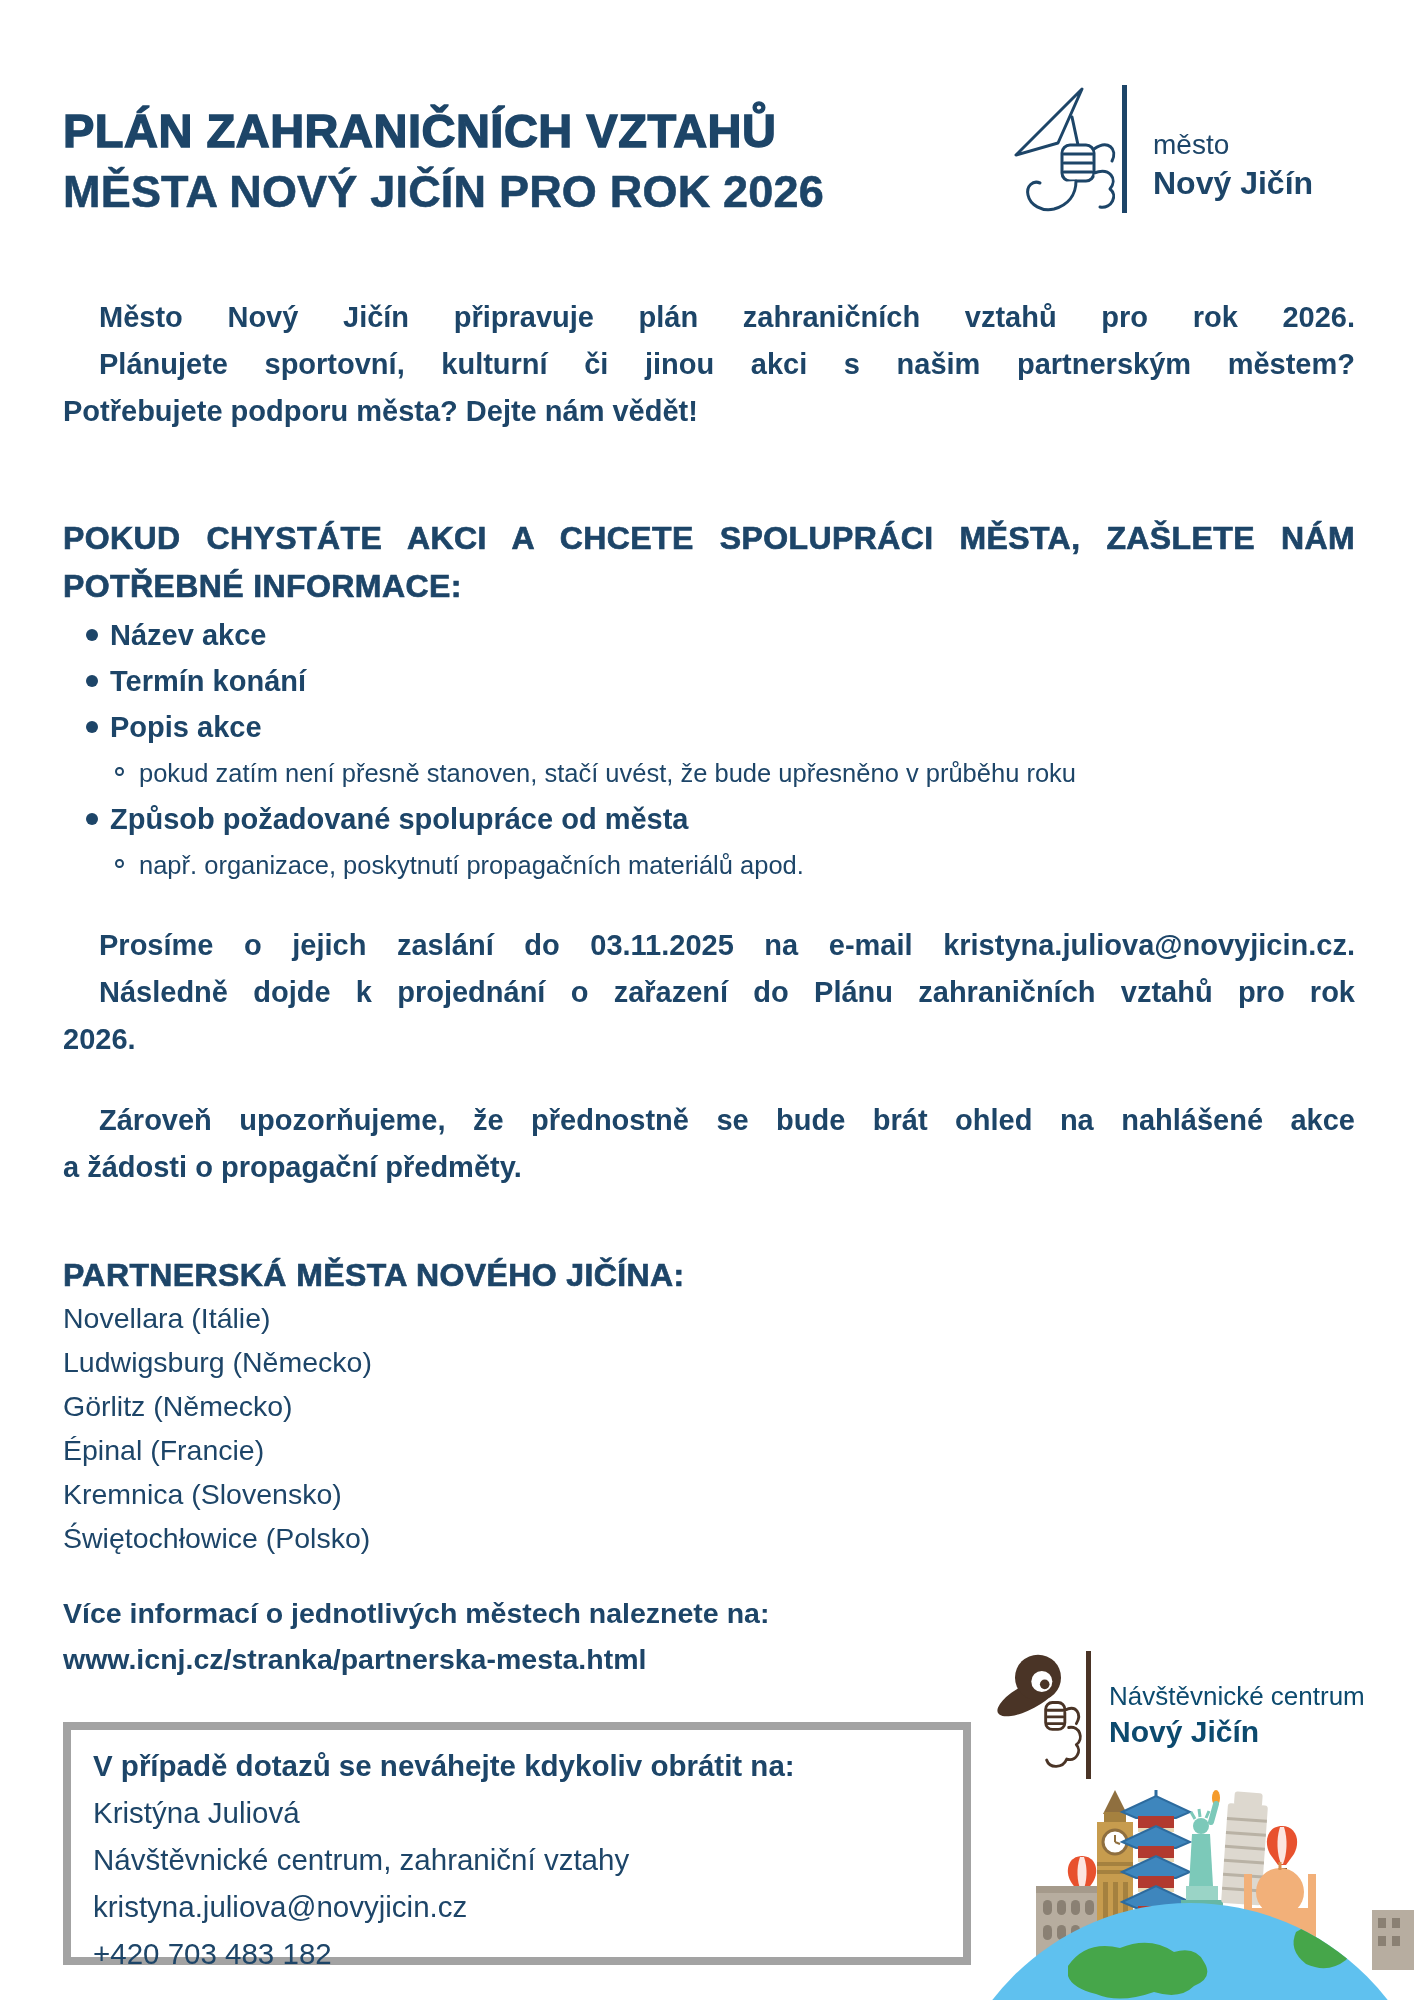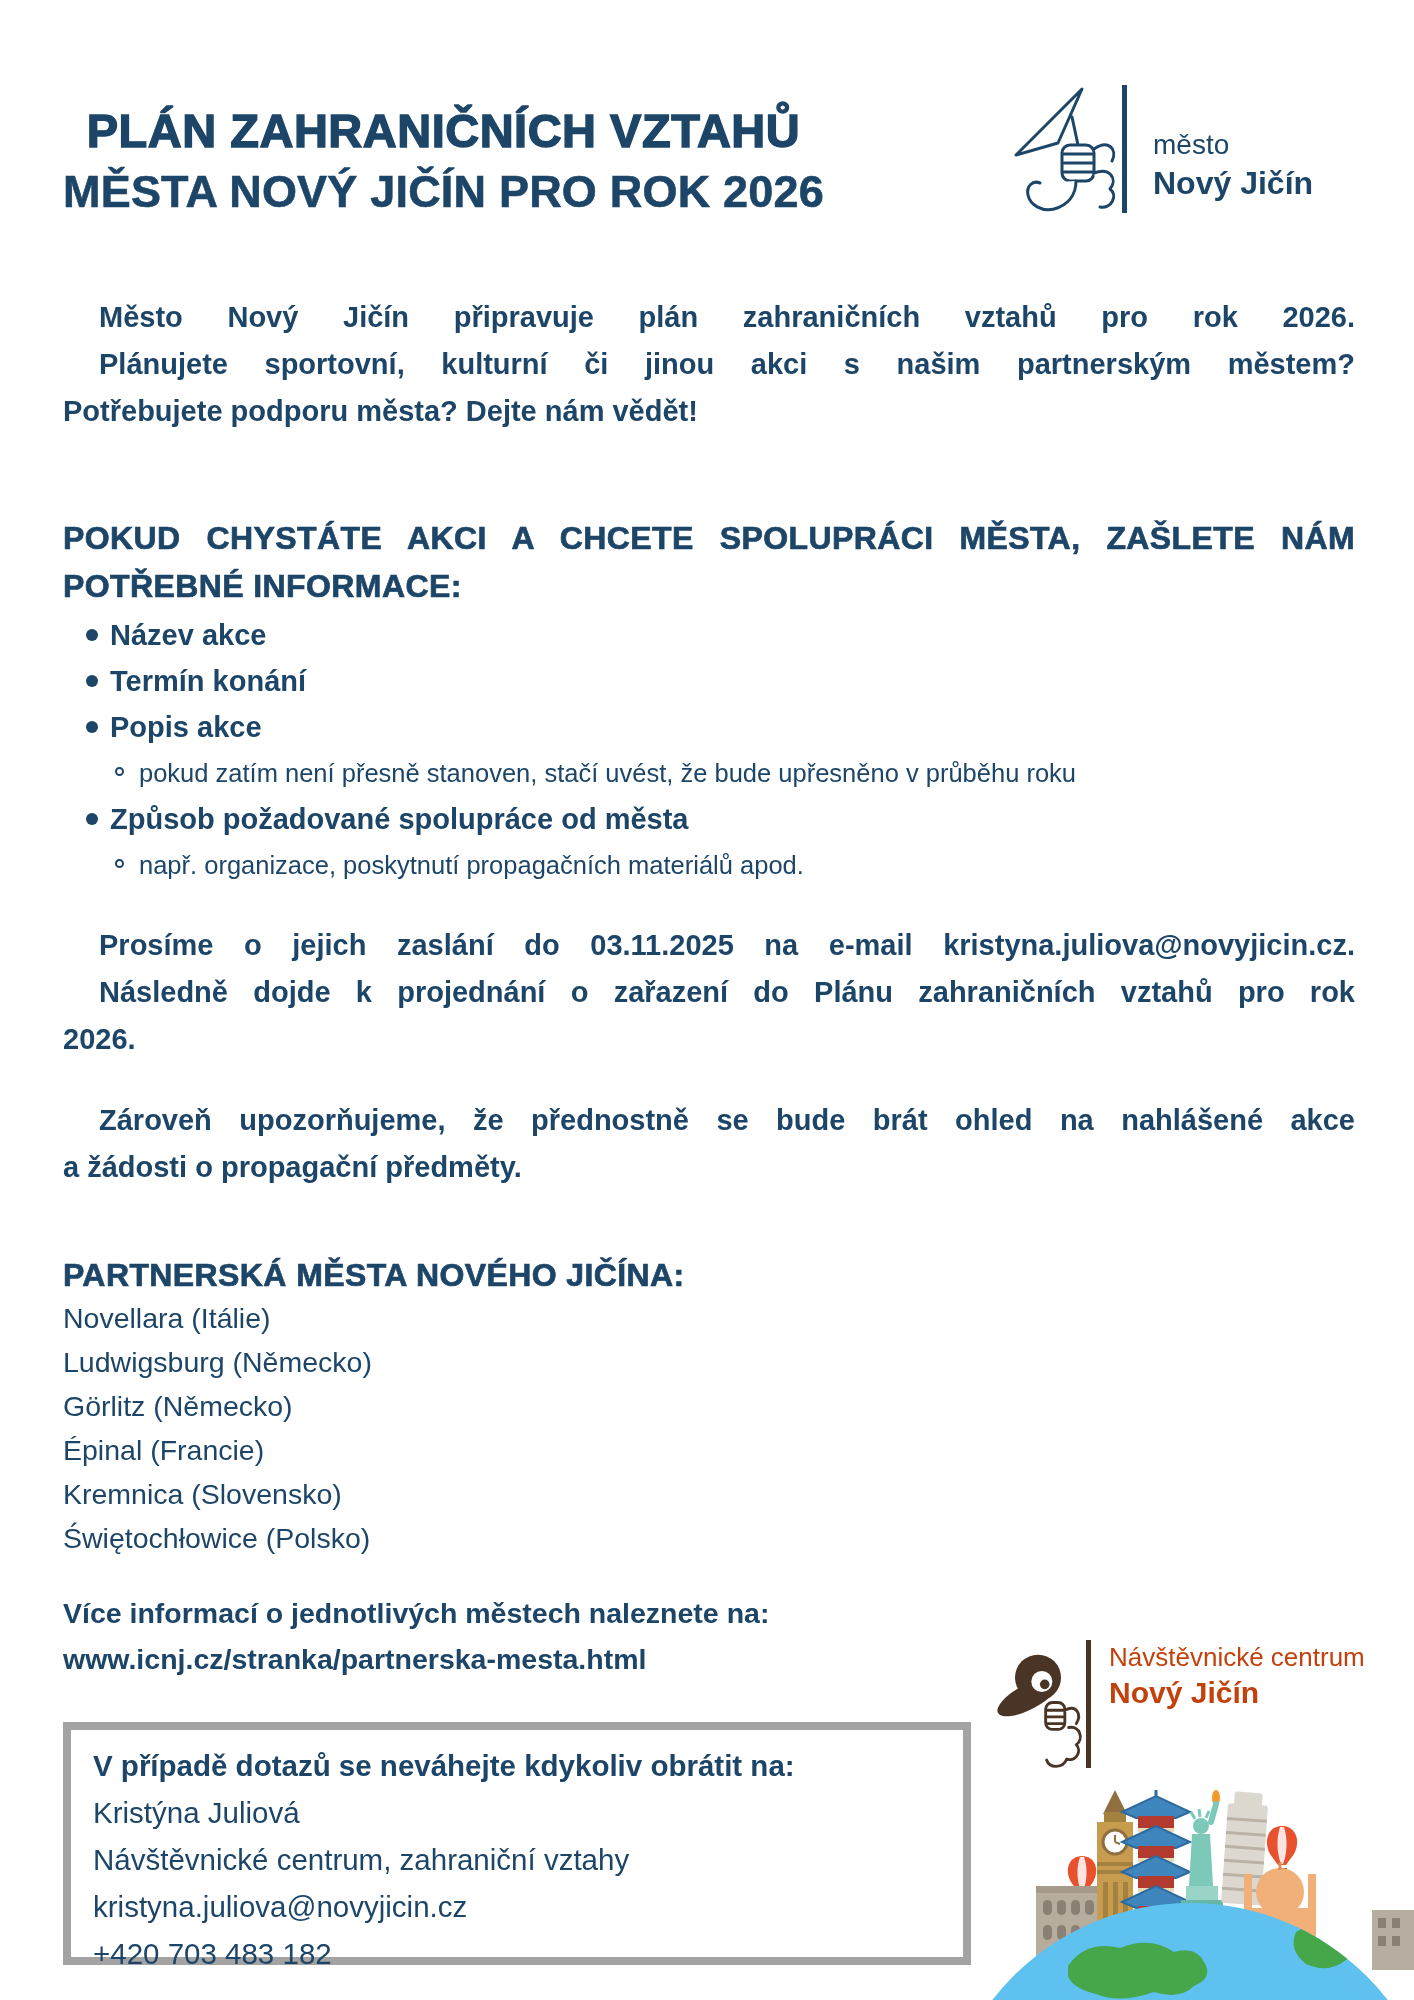--- a/index.html
+++ b/index.html
@@ -4,21 +4,21 @@
 <style>
   * { margin:0; padding:0; box-sizing:border-box; }
   html,body { background:#ffffff; }
   .page {
     position:relative; width:1414px; height:2000px; background:#ffffff;
     overflow:hidden; font-family:"Liberation Sans", sans-serif; color:#1d4568;
   }
 
   
   .title { position:absolute; left:63px; top:100px; }
-  .title .l1 { font-size:47px; font-weight:700; line-height:62px; letter-spacing:.5px;text-align:center;
+  .title .l1 { font-size:47px; font-weight:700; line-height:62px; letter-spacing:.5px;
                -webkit-text-stroke:1.4px #1d4568; }
   .title .l2 { font-size:45px; font-weight:700; line-height:60px; letter-spacing:.2px;
                -webkit-text-stroke:.6px #1d4568; }
 
   .city-logo { position:absolute; left:1006px; top:82px; display:flex; align-items:center; }
   .city-logo svg { width:112px; height:134px; display:block; }
   .city-logo .bar { width:5px; height:128px; background:#1d4568; margin:0 0 0 4px; }
   .city-logo .txt { display:flex; flex-direction:column; justify-content:center; padding-left:26px;margin-top:32px; }
   .city-logo .prefix { font-size:28px; font-weight:400; line-height:36px; }
   .city-logo .name   { font-size:32px; font-weight:700; line-height:40px; }
@@ -49,21 +49,21 @@
 
   .more-info { position:absolute; left:63px; top:1590px; font-size:28.5px; font-weight:700; line-height:46px; }
 
   
   .contact-box { position:absolute; left:63px; top:1722px; width:908px; height:243px;
                  border:8px solid #a3a3a3; padding:12px 22px; background:#ffffff; z-index:3; }
   .contact-box .head { font-size:29.5px; font-weight:700; line-height:47px; }
   .contact-box .line { font-size:29.5px; font-weight:400; line-height:47px; }
 
   
-  .visitor-logo { position:absolute; left:992px; top:1640px; display:flex; align-items:flex-start; color:#c2410c; z-index:2; }
+  .visitor-logo { position:absolute; left:992px; top:1640px; display:flex; align-items:center; color:#0c4a6e; z-index:2; }
   .visitor-logo svg { width:92px; height:150px; display:block; }
   .visitor-logo .bar { width:5px; height:128px; background:#4a3426; margin-left:2px; }
   .visitor-logo .txt { display:flex; flex-direction:column; justify-content:center; padding-left:18px; }
   .visitor-logo .prefix { font-size:26px; font-weight:400; line-height:34px; }
   .visitor-logo .name   { font-size:30px; font-weight:700; line-height:38px; }
 
   .world-illustration { position:absolute; left:820px; top:1790px; width:594px; height:210px; z-index:1; }
   .world-illustration svg { width:100%; height:100%; display:block; }
 </style>
 </head>

